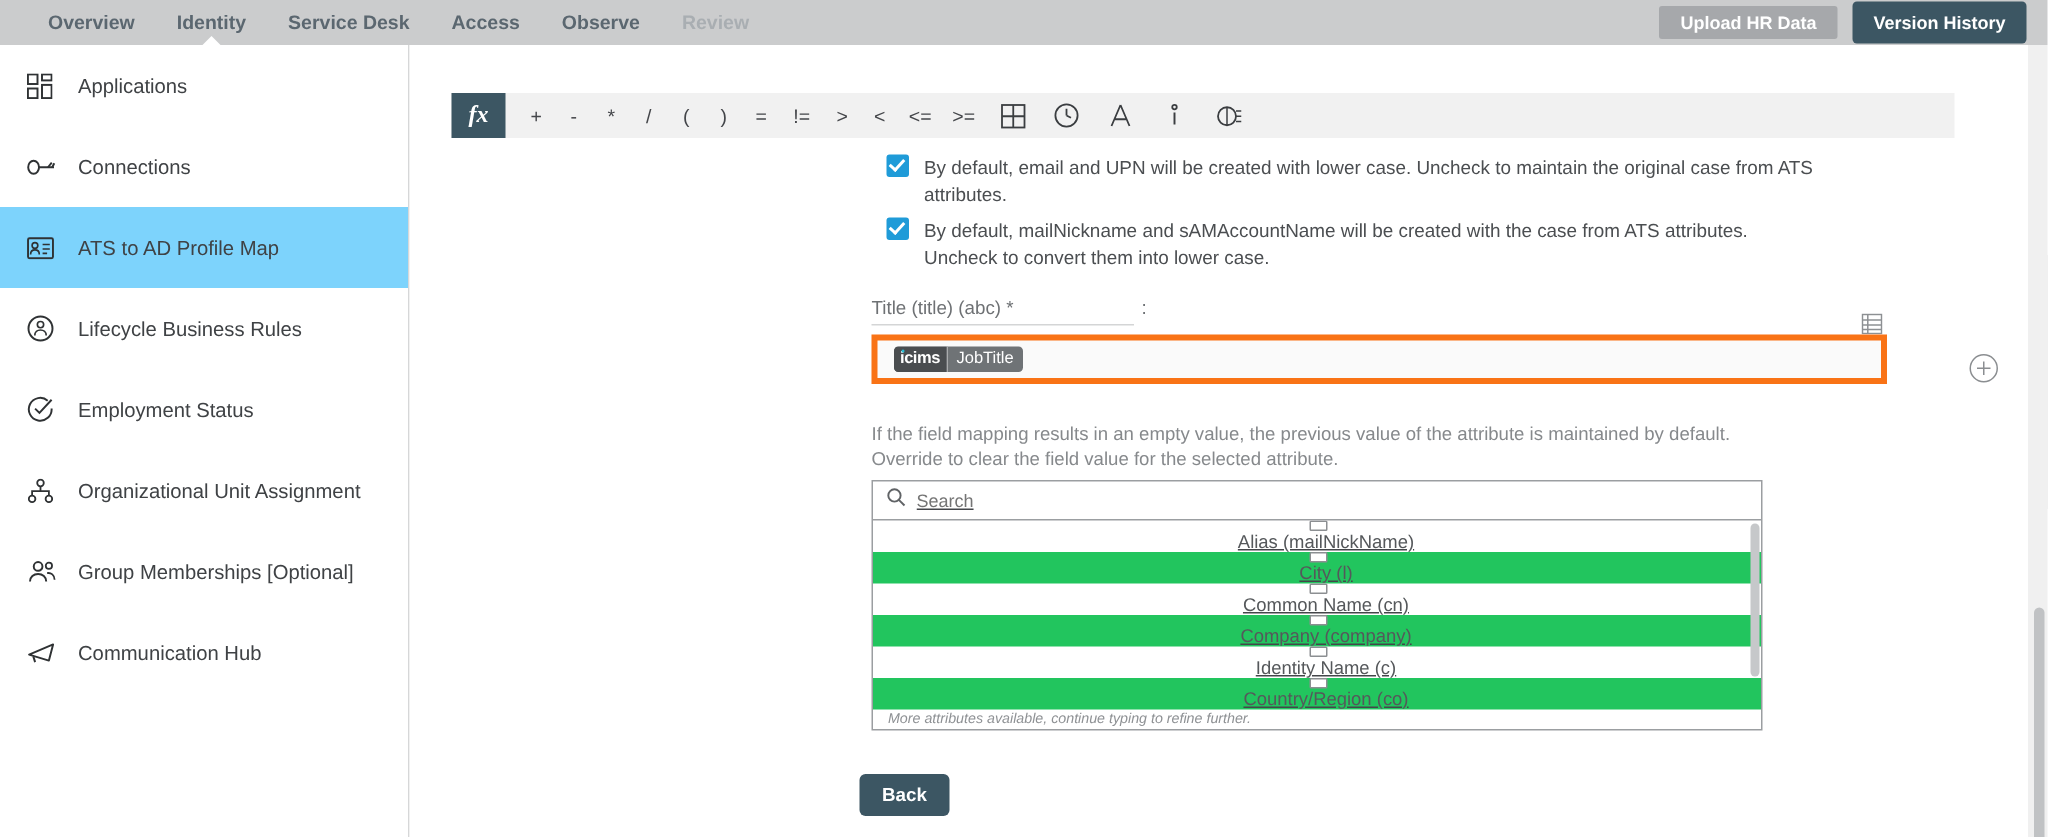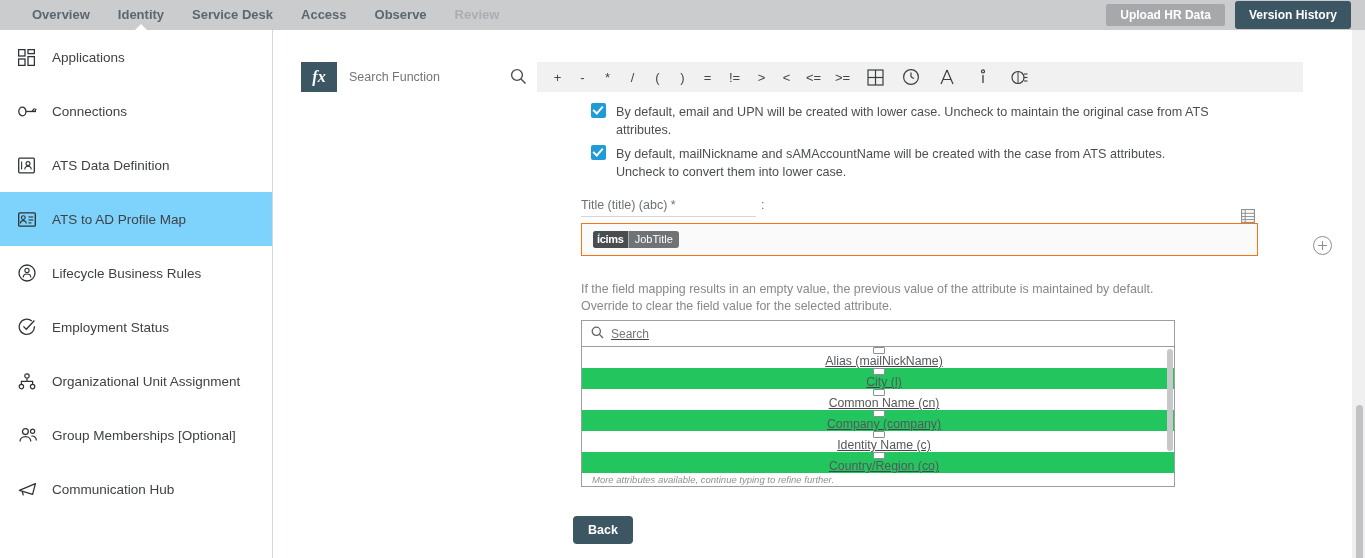--- a/index.html
+++ b/index.html
@@ -138,21 +138,21 @@
   .title-label {
     position: absolute; left: 308px; top: 168px;
     width: 175px; font-size: 12.5px; color: #6e7174;
     border-bottom: 1px solid #d4d5d6; padding-bottom: 4px;
   }
   .title-colon { position: absolute; left: 488px; top: 168px; font-size: 12.5px; color: #6e7174; }
   .grid-ico { position: absolute; left: 968px; top: 179px; color: #8d9093; cursor: pointer; }
   .token-box {
     position: absolute; left: 308px; top: 193px;
     width: 677px; height: 33px;
-    background: #fafafa; border: 1px solid #f97316;
+    background: #fafafa; border: 4px solid #f97316;
     display: flex; align-items: center; padding-left: 11px;
   }
   .token {
     display: inline-flex; align-items: center; height: 17px;
     background: #6f7376; border-radius: 3px; overflow: hidden;
     padding: 0 0 0 0; cursor: pointer;
   }
   .token .t-logo {
     background: #4a4d50; color: #fff; font-weight: bold; font-size: 11px;
     padding: 1px 4px 1px 4px; letter-spacing: -0.3px; line-height: 15px;
@@ -266,31 +266,20 @@
         <span class="side-ico">
           <svg width="19" height="15" viewBox="0 0 19 15">
             <ellipse cx="4.4" cy="7.5" rx="3.6" ry="4.3" fill="none" stroke="#2f3234" stroke-width="1.3"></ellipse>
             <line x1="8" y1="7.5" x2="18" y2="7.5" stroke="#2f3234" stroke-width="1.3"></line>
             <line x1="14" y1="7.5" x2="16.5" y2="4.4" stroke="#2f3234" stroke-width="1.3"></line>
             <line x1="16.8" y1="7.5" x2="18.2" y2="4.8" stroke="#2f3234" stroke-width="1.3"></line>
           </svg>
         </span>
         <span>Connections</span>
       </div>
-      <div class="side-item">
-        <span class="side-ico">
-          <svg width="17" height="17" viewBox="0 0 17 17">
-            <rect x="0.7" y="1.2" width="15.6" height="14.6" rx="1" fill="none" stroke="#2f3234" stroke-width="1.3"></rect>
-            <circle cx="10" cy="6.6" r="2" fill="none" stroke="#2f3234" stroke-width="1.1"></circle>
-            <path d="M6.8 12.4c0-2 1.5-3.2 3.2-3.2s3.2 1.2 3.2 3.2" fill="none" stroke="#2f3234" stroke-width="1.1"></path>
-            <line x1="3.6" y1="4.4" x2="3.6" y2="12.6" stroke="#2f3234" stroke-width="1.1"></line>
-          </svg>
-        </span>
-        <span>ATS Data Definition</span>
-      </div>
       <div class="side-item active">
         <span class="side-ico">
           <svg width="18" height="15" viewBox="0 0 18 15">
             <rect x="0.7" y="0.8" width="16.6" height="13.4" rx="1" fill="none" stroke="#2f3234" stroke-width="1.3"></rect>
             <circle cx="5.3" cy="5.6" r="1.9" fill="none" stroke="#2f3234" stroke-width="1.1"></circle>
             <path d="M2.4 11.6c0-1.9 1.3-3 2.9-3s2.9 1.1 2.9 3" fill="none" stroke="#2f3234" stroke-width="1.1"></path>
             <line x1="10.4" y1="5" x2="15.2" y2="5" stroke="#2f3234" stroke-width="1.1"></line>
             <line x1="10.4" y1="8" x2="15.2" y2="8" stroke="#2f3234" stroke-width="1.1"></line>
             <line x1="10.4" y1="10.9" x2="13.4" y2="10.9" stroke="#2f3234" stroke-width="1.1"></line>
           </svg>
@@ -350,29 +339,20 @@
     </div>
 </div>
 
 <div id="main">
   <div id="content-card">
 
     <div class="ghost-line">&nbsp;</div>
 
     <div class="formula-bar">
       <div class="fx-box">fx</div>
-      <div class="fx-search">
-        <input type="text" placeholder="Search Function" style="">
-        <span class="mag">
-          <svg width="17" height="17" viewBox="0 0 17 17">
-              <circle cx="7" cy="7" r="5.4" fill="none" stroke="#4a4d50" stroke-width="1.4"></circle>
-              <line x1="11" y1="11" x2="15.5" y2="15.5" stroke="#4a4d50" stroke-width="1.4"></line>
-            </svg>
-        </span>
-      </div>
       <div id="op-list" style="display:flex;align-items:center;margin-left:8px;">
           <div class="op">+</div>
           <div class="op">-</div>
           <div class="op">*</div>
           <div class="op">/</div>
           <div class="op">(</div>
           <div class="op">)</div>
           <div class="op">=</div>
           <div class="op wide">!=</div>
           <div class="op">&gt;</div>

